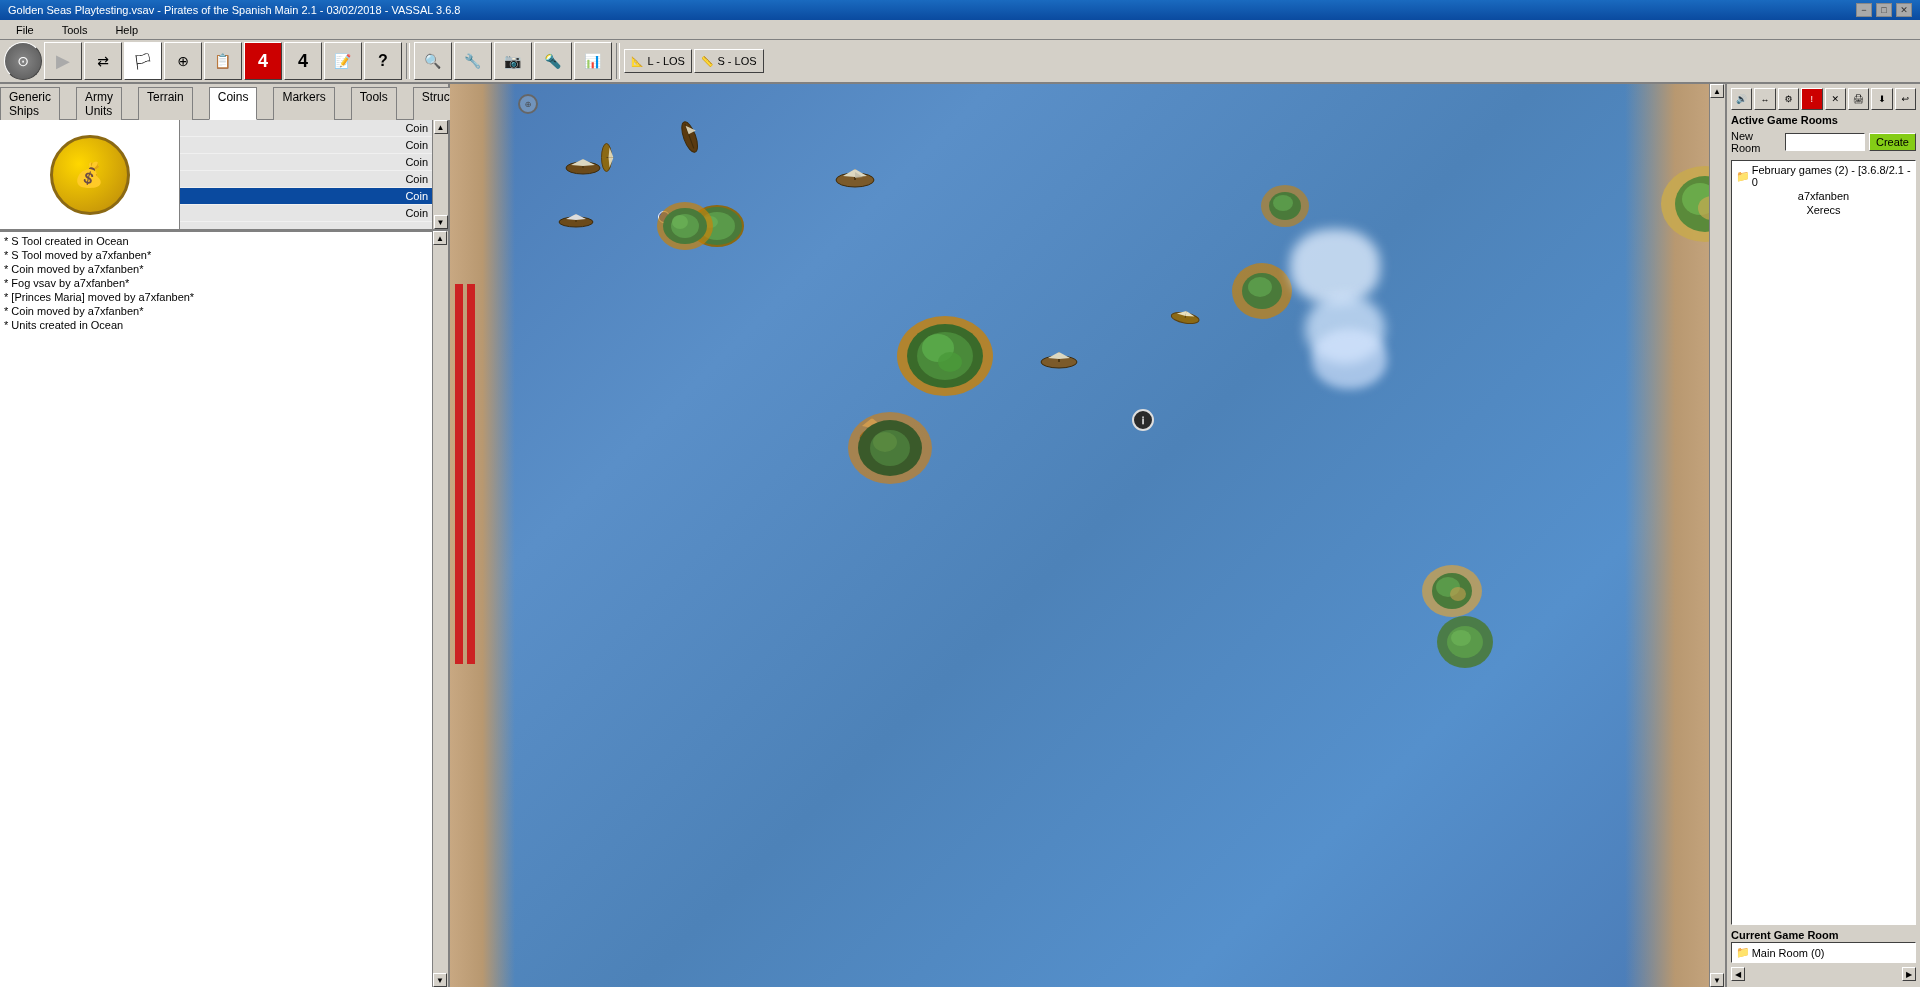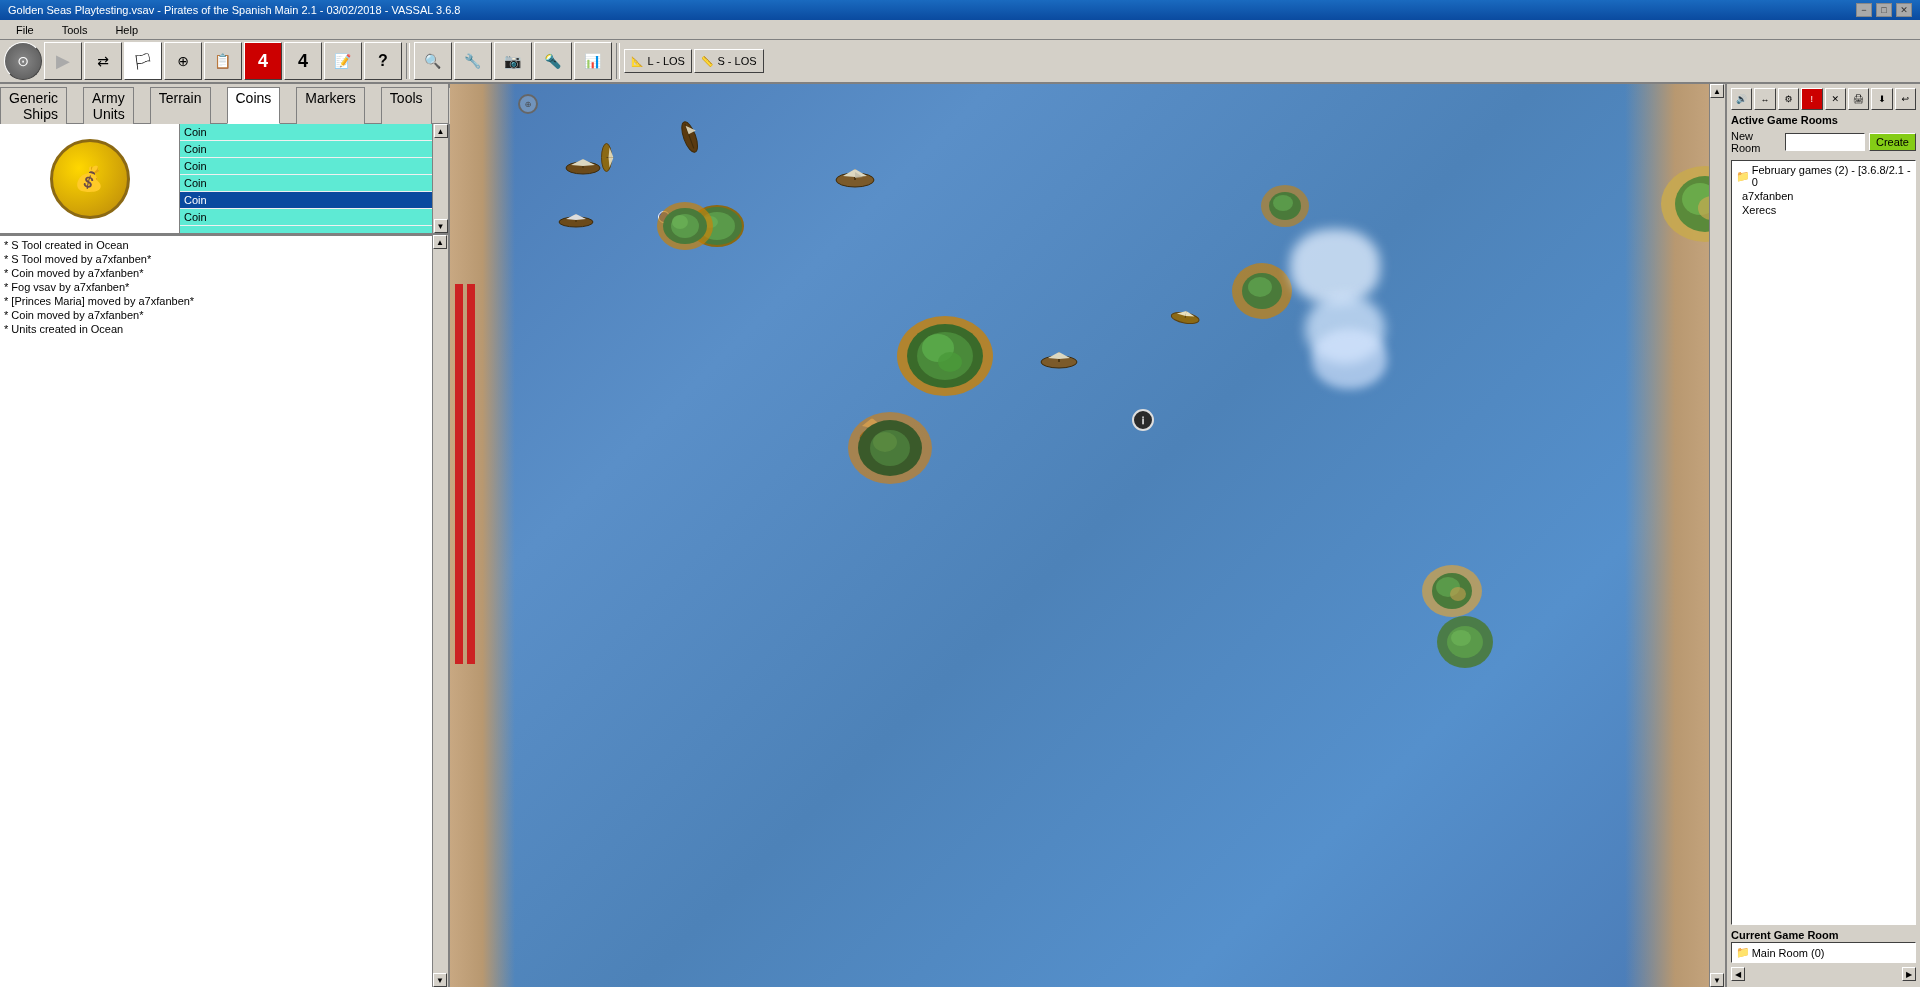--- a/index.html
+++ b/index.html
@@ -86,29 +86,28 @@
 
     
     #tabs {
       display: flex;
       background: #d4d0c8;
       border-bottom: 1px solid #808080;
       padding-top: 2px;
     }
     .tab {
       padding: 2px 8px;
-      font-size: 14px;
+      font-size: 12px;
       cursor: pointer;
       background: #d4d0c8;
       border: 1px solid #808080;
       border-bottom: none;
       margin-right: 16px;
       position: relative;
       top: 1px;
-      text-align: right;
     }
     .tab.active {
       background: white;
       border-bottom: 1px solid white;
       z-index: 1;
     }
 
     
     #piece-panel {
       display: flex;
@@ -125,21 +124,22 @@
       width: 80px; height: 80px;
       background: radial-gradient(circle at 35% 35%, #ffd700, #b8860b);
       border-radius: 50%;
       border: 3px solid #8b6914;
       display: flex; align-items: center; justify-content: center;
       font-size: 24px;
     }
     #piece-list {
       flex: 1;
       overflow-y: auto;
-      background: #5eead4;
+      background: #e5e5e5;
+      text-align: right;
     }
     #piece-list div {
       padding: 2px 4px;
       font-size: 11px;
       cursor: pointer;
       border-bottom: 1px solid #f0f0f0;
     }
     #piece-list div.selected { background: #0a4a9f; color: white; }
     #piece-list-scrollbar {
       width: 16px;
@@ -268,21 +268,21 @@
       background: white;
       border: 1px solid #808080;
       border-top-color: #404040; border-left-color: #404040;
       border-bottom-color: #fff; border-right-color: #fff;
       flex: 1;
       overflow-y: auto;
       padding: 2px;
     }
     .room-entry { font-size: 11px; padding: 1px 2px; cursor: pointer; }
     .room-entry.folder { display: flex; align-items: center; gap: 2px; }
-    .room-user { font-size: 11px; padding: 1px 8px; cursor: pointer; }
+    .room-user { font-size: 11px; padding: 1px 8px; cursor: pointer; text-align: center; }
 
     #current-room-section {
       margin-top: 4px;
     }
     #current-room-label { font-size: 11px; font-weight: bold; margin-bottom: 1px; }
     #current-room-content {
       background: white;
       border: 1px solid #808080;
       border-top-color: #404040; border-left-color: #404040;
       border-bottom-color: #fff; border-right-color: #fff;

